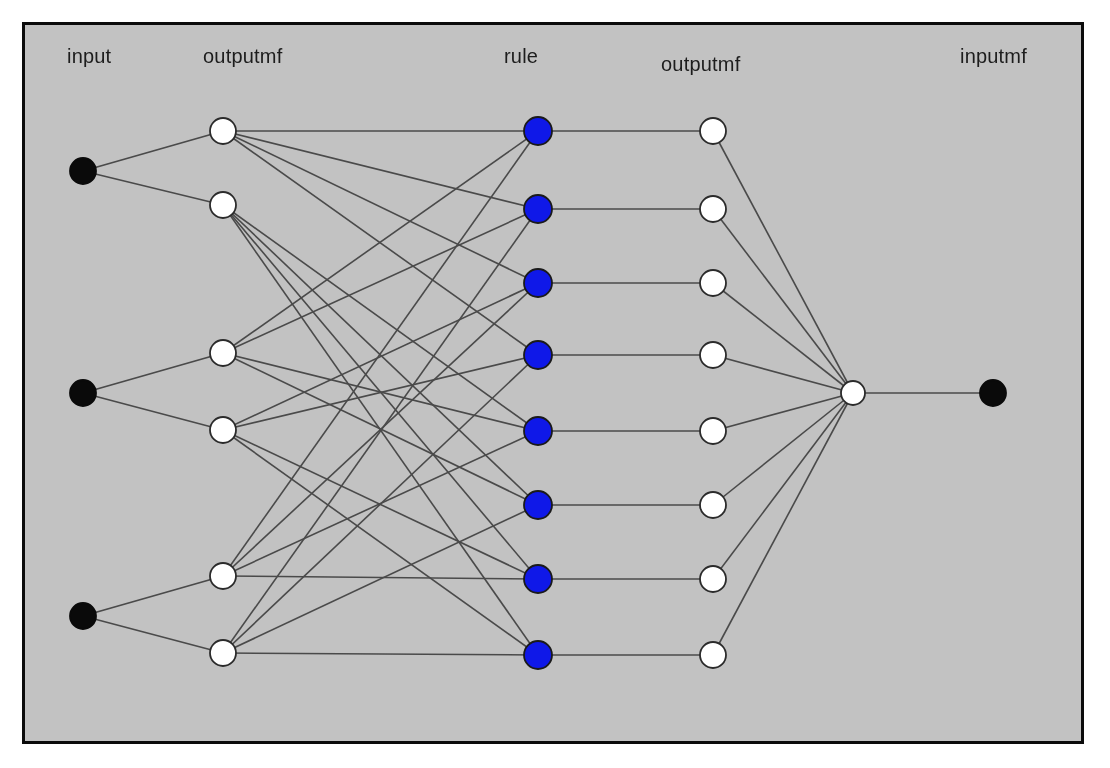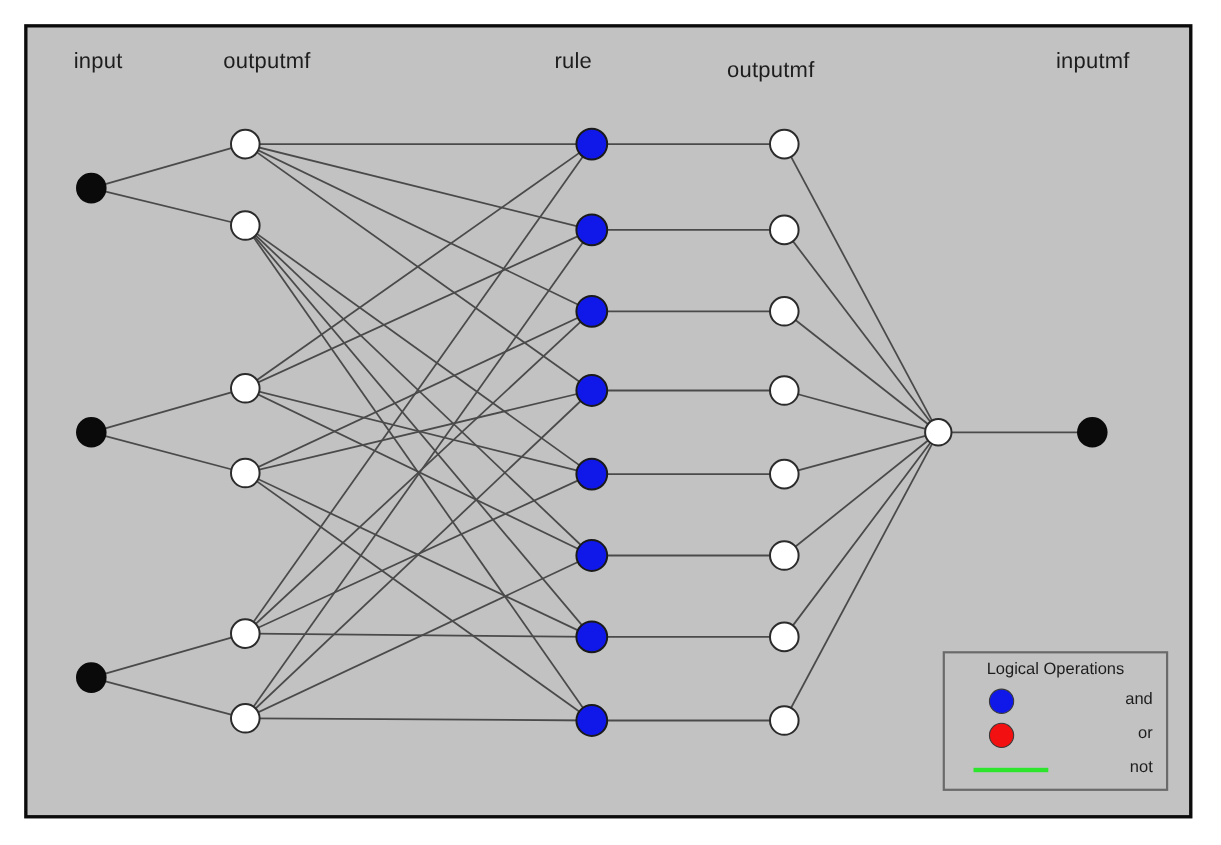--- a/index.html
+++ b/index.html
@@ -191,38 +191,15 @@
     </svg>
 
     <div id="labels-layer">
         <div class="col-label" style="left: 42px; top: 20px;">input</div>
         <div class="col-label" style="left: 178px; top: 20px;">outputmf</div>
         <div class="col-label" style="left: 479px; top: 20px;">rule</div>
         <div class="col-label" style="left: 636px; top: 28px;">outputmf</div>
         <div class="col-label" style="left: 935px; top: 20px;">inputmf</div>
       </div>
 
-    <div id="legend-box">
-      <div id="legend-title">Logical Operations</div>
-      <div id="legend-rows">
-          <div class="legend-row" style="top: 28px;">
-            <div class="sym-wrap">
-              <div class="legend-dot" style="background: rgb(15, 24, 232);"></div>
-            </div>
-            <div class="legend-text">and</div>
-          </div>
-          <div class="legend-row" style="top: 59px;">
-            <div class="sym-wrap">
-              <div class="legend-dot" style="background: rgb(242, 16, 16);"></div>
-            </div>
-            <div class="legend-text">or</div>
-          </div>
-          <div class="legend-row" style="top: 90px;">
-            <div class="sym-wrap">
-              <div class="legend-line" style="background: rgb(46, 229, 46);"></div>
-            </div>
-            <div class="legend-text">not</div>
-          </div>
-        </div>
-    </div>
 
   </div>
 </div>
 
 </body></html>

